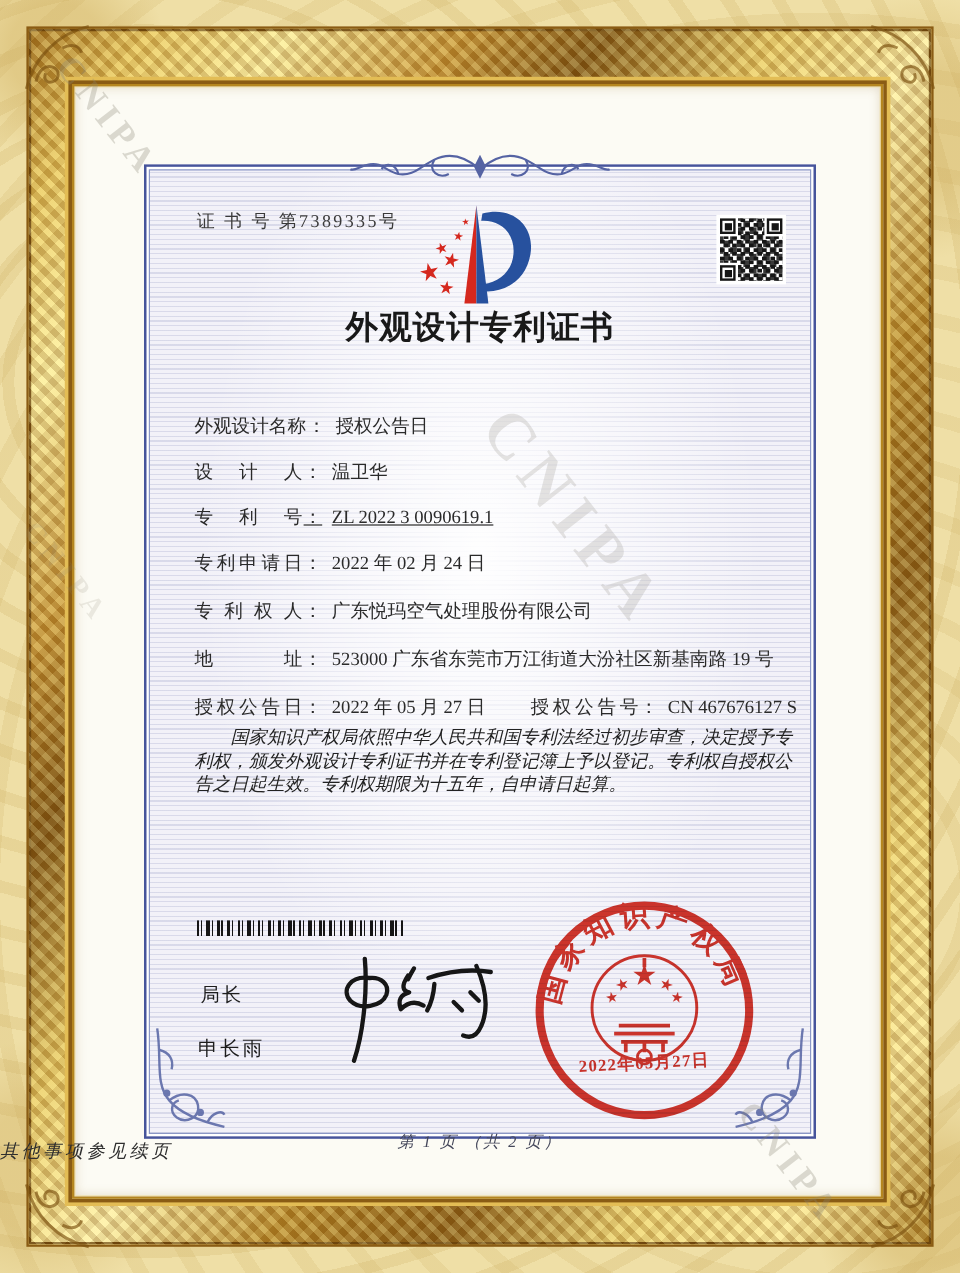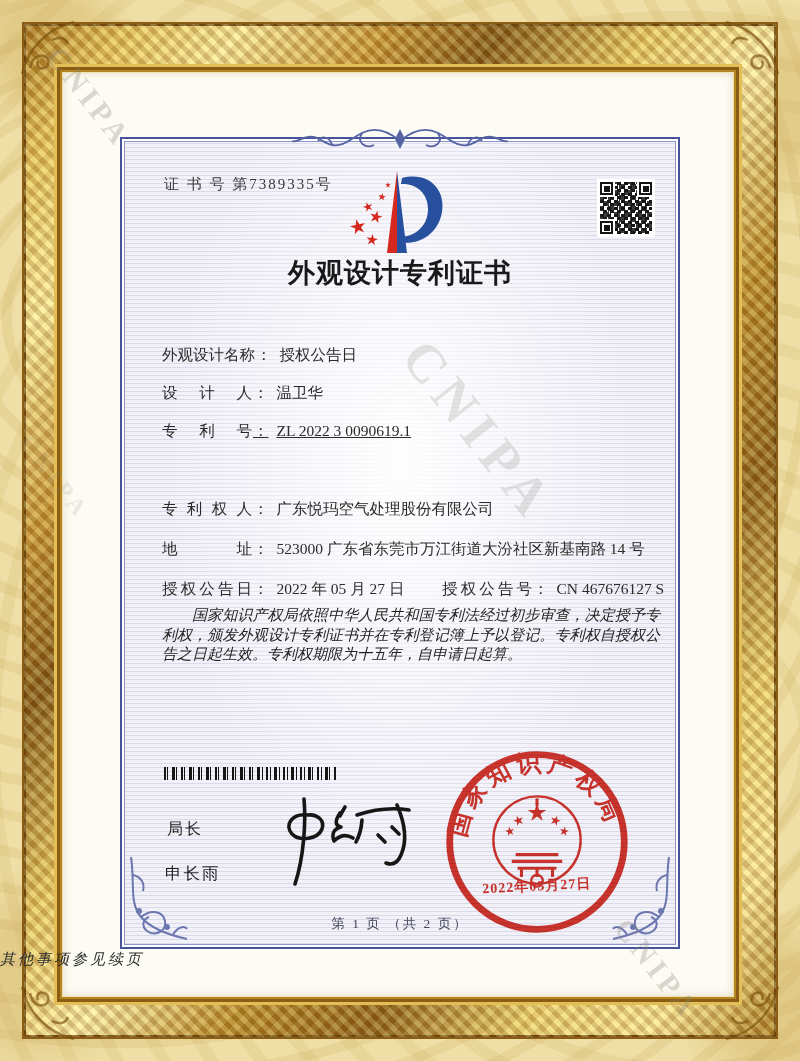--- a/index.html
+++ b/index.html
@@ -80,22 +80,22 @@
   .legal p{margin:0;text-indent:2em;}
   .barcode{position:absolute;left:42px;top:628px;width:173px;height:13px;
     background:repeating-linear-gradient(90deg,#151515 0 2px,transparent 2px 3.5px,#151515 3.5px 4.5px,
       transparent 4.5px 8px,#151515 8px 11px,transparent 11px 12.5px,#151515 12.5px 13.5px,transparent 13.5px 17px);}
   .director-title{position:absolute;left:45px;top:680px;font-family:Liberation Serif, serif;
     font-size:16px;letter-spacing:2px;color:#1d1d1d;}
   .director-name{position:absolute;left:43px;top:724px;font-family:"Liberation Sans","DejaVu Sans",sans-serif;
     font-size:16.5px;letter-spacing:2px;color:#1d1d1d;}
   .signature{position:absolute;left:140px;top:648px;width:175px;height:100px;}
   .seal{position:absolute;left:318px;top:606px;width:194px;height:194px;opacity:.93;mix-blend-mode:multiply;}
-  .page-info{position:absolute;left:0;top:776px;width:100%;text-align:center;font-size:13.5px;
-    letter-spacing:2px;color:#44475a;}
+  .page-info{position:absolute;left:0;top:804px;width:100%;text-align:center;font-size:13.5px;
+    letter-spacing:2px;color:#44475a;font-style:italic;}
   .corner-flourish{position:absolute;bottom:3px;width:64px;height:90px;}
   .cf-left{left:3px;} .cf-right{right:3px;transform:scaleX(-1);}
   .top-ornament{position:absolute;top:-18px;left:50%;transform:translateX(-50%);width:220px;height:36px;}
   
   .wm{position:absolute;font-weight:bold;letter-spacing:5px;color:rgba(140,135,120,.30);
     transform:rotate(52deg);transform-origin:left top;pointer-events:none;}
   .wm1{left:66px;top:40px;font-size:30px;}
   .wm2{left:438px;top:328px;font-size:54px;letter-spacing:9px;color:rgba(150,148,138,.24);}
   .wm3{left:634px;top:912px;font-size:30px;}
   .wm4{left:34px;top:430px;font-size:24px;color:rgba(140,135,120,.16);}
@@ -184,25 +184,28 @@
 
     <div class="frow r1">
       <span class="flabel">外观设计名称</span><span class="fcolon">：</span><span class="fval">授权公告日</span>
     </div>
     <div class="frow r2">
       <span class="flabel">设计人</span><span class="fcolon">：</span><span class="fval">温卫华</span>
     </div>
     <div class="frow r3">
       <span class="flabel">专利号</span><span class="fcolon">：</span><span class="fval">ZL 2022 3 0090619.1</span>
     </div>
+    <div class="frow r4">
+      <span class="flabel">专利申请日</span><span class="fcolon">：</span><span class="fval">2022 年 02 月 24 日</span>
+    </div>
     <div class="frow r5">
       <span class="flabel">专利权人</span><span class="fcolon">：</span><span class="fval">广东悦玛空气处理股份有限公司</span>
     </div>
     <div class="frow r6">
-      <span class="flabel">地址</span><span class="fcolon">：</span><span class="fval">523000 广东省东莞市万江街道大汾社区新基南路 14 号</span>
+      <span class="flabel">地址</span><span class="fcolon">：</span><span class="fval">523000 广东省东莞市万江街道大汾社区新基南路 19 号</span>
     </div>
     <div class="frow r7">
       <span class="flabel">授权公告日</span><span class="fcolon">：</span><span class="fval">2022 年 05 月 27 日</span>
       <span class="pair2">
         <span class="flabel">授权公告号</span><span class="fcolon">：</span><span class="fval">CN 467676127 S</span>
       </span>
     </div>
 
     <div class="legal">
       <p>国家知识产权局依照中华人民共和国专利法经过初步审查，决定授予专利权，颁发外观设计专利证书并在专利登记簿上予以登记。专利权自授权公告之日起生效。专利权期限为十五年，自申请日起算。</p>

